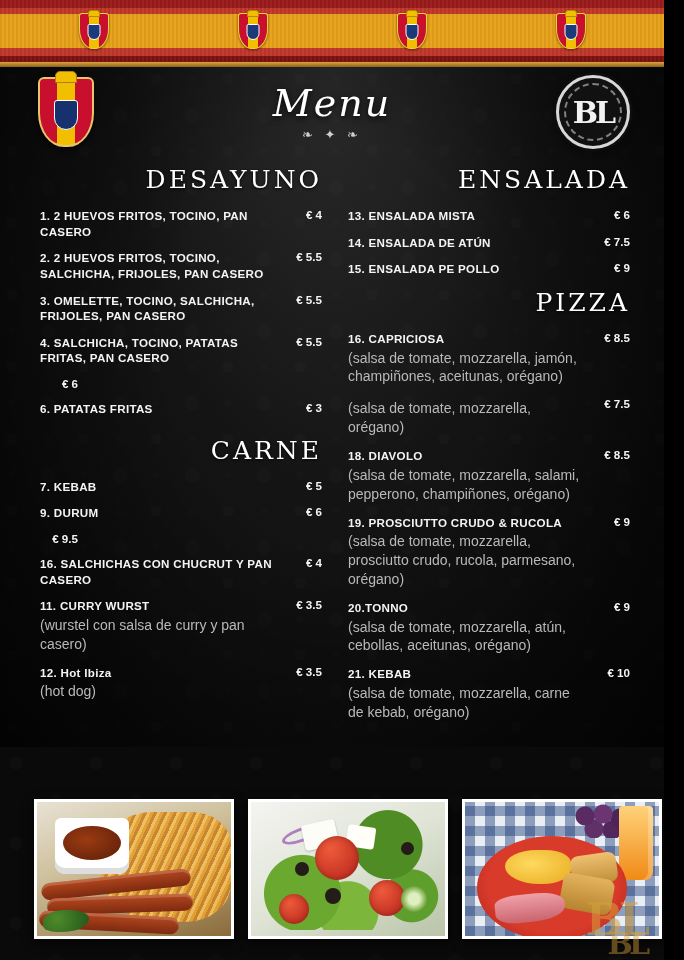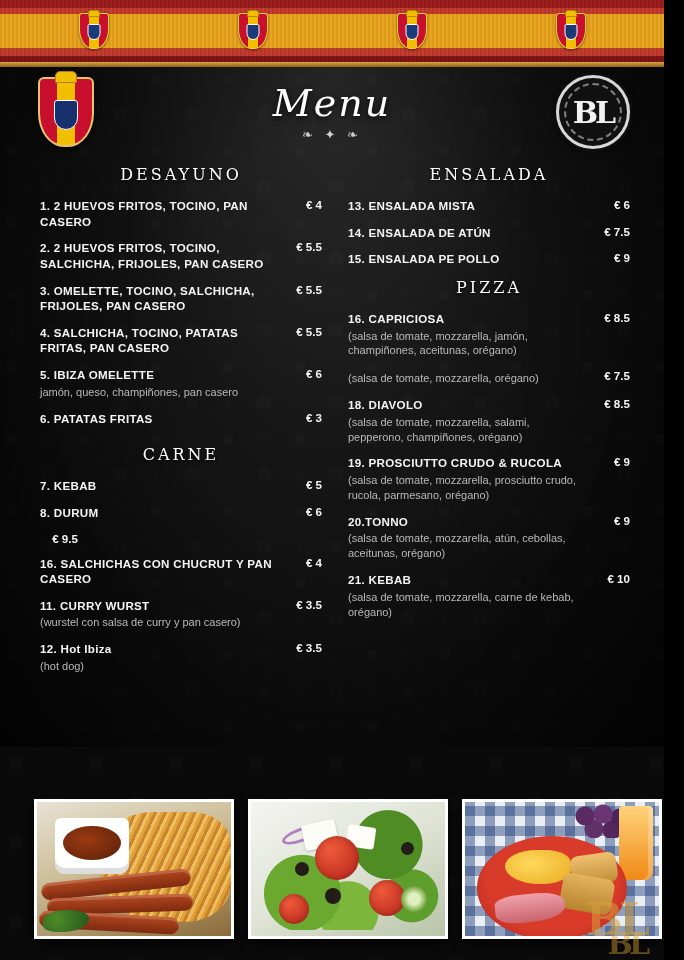--- a/index.html
+++ b/index.html
@@ -163,23 +163,23 @@
 
   
   .columns {
     display: flex;
     padding: 0 34px 0 40px;
     gap: 26px;
   }
   .col { width: 50%; }
 
   .section-head {
-    text-align: center;
+    text-align: right;
     font-family: "DejaVu Serif", "Liberation Serif", serif;
-    font-size: 16px;
+    font-size: 25px;
     letter-spacing: 3px;
     color: #fff;
     margin: 6px 0 14px 0;
     text-shadow: 0 1px 3px rgba(0,0,0,.9);
   }
   .section-head.carne { margin-top: 19px; font-style: normal; }
 
   .item {
     display: flex;
     align-items: flex-start;
@@ -190,21 +190,21 @@
   .item .left { flex: 1; }
   .item .name {
     font-size: 11.6px;
     font-weight: bold;
     color: #f4f4f4;
     letter-spacing: .3px;
     line-height: 1.35;
     text-transform: none;
   }
   .item .desc {
-    font-size: 11px;
+    font-size: 14px;
     color: #b9b9b9;
     margin-top: 2px;
     line-height: 1.35;
     font-weight: normal;
   }
   .item .price {
     font-size: 11.6px;
     font-weight: bold;
     color: #f4f4f4;
     white-space: nowrap;
@@ -452,42 +452,38 @@
               </div>
               <div class="price">€ 5.5</div>
             </div>
             <div class="item">
               <div class="left">
                 <div class="name">4. SALCHICHA, TOCINO, PATATAS FRITAS, PAN CASERO</div>
               </div>
               <div class="price">€ 5.5</div>
             </div>
             <div class="item">
-              <div class="left">
-                <div class="name">5. IBIZA OMELETTE</div>
-                <div class="desc">jamón, queso, champiñones, pan casero</div>
-              </div>
               <div class="price">€ 6</div>
             </div>
             <div class="item">
               <div class="left">
                 <div class="name">6. PATATAS FRITAS</div>
               </div>
               <div class="price">€ 3</div>
             </div>
             <div class="section-head carne">CARNE</div>
             <div class="item">
               <div class="left">
                 <div class="name">7. KEBAB</div>
               </div>
               <div class="price">€ 5</div>
             </div>
             <div class="item">
               <div class="left">
-                <div class="name">8. DURUM</div>
+                <div class="name">9. DURUM</div>
               </div>
               <div class="price">€ 6</div>
             </div>
             <div class="item">
               <div class="price">€ 9.5</div>
             </div>
             <div class="item">
               <div class="left">
                 <div class="name">16. SALCHICHAS CON CHUCRUT Y PAN CASERO</div>
               </div>

